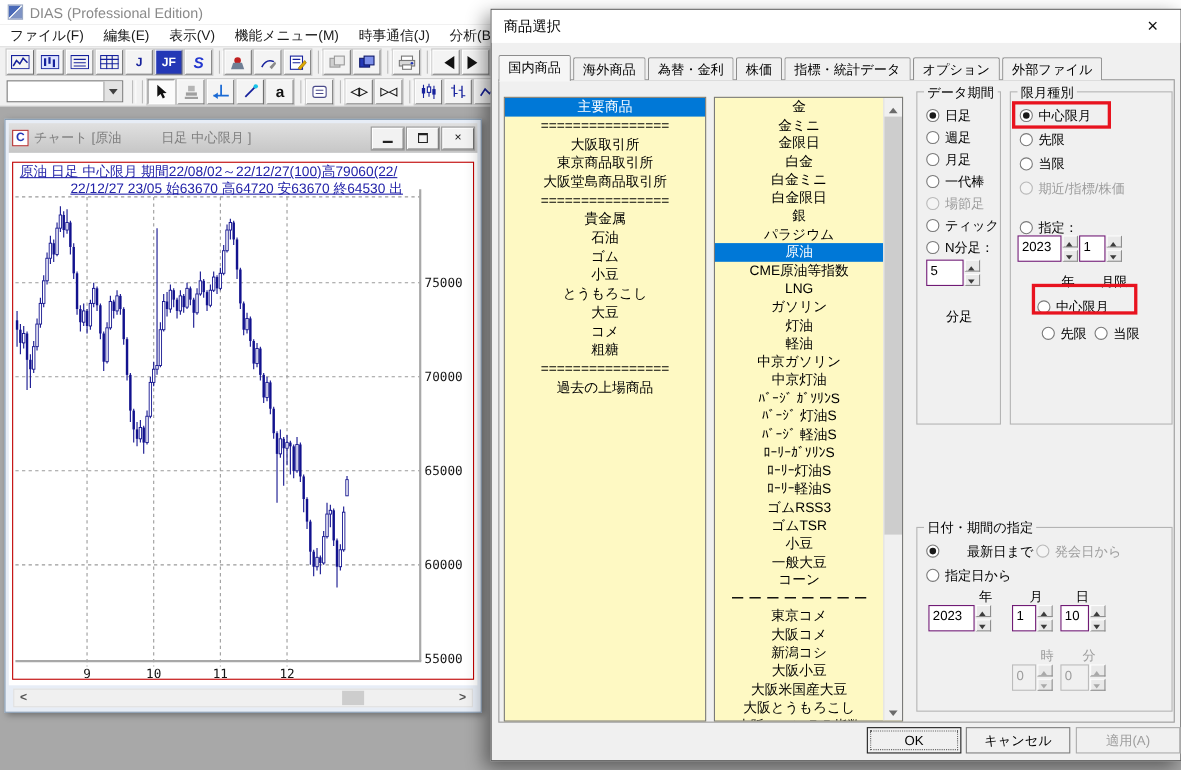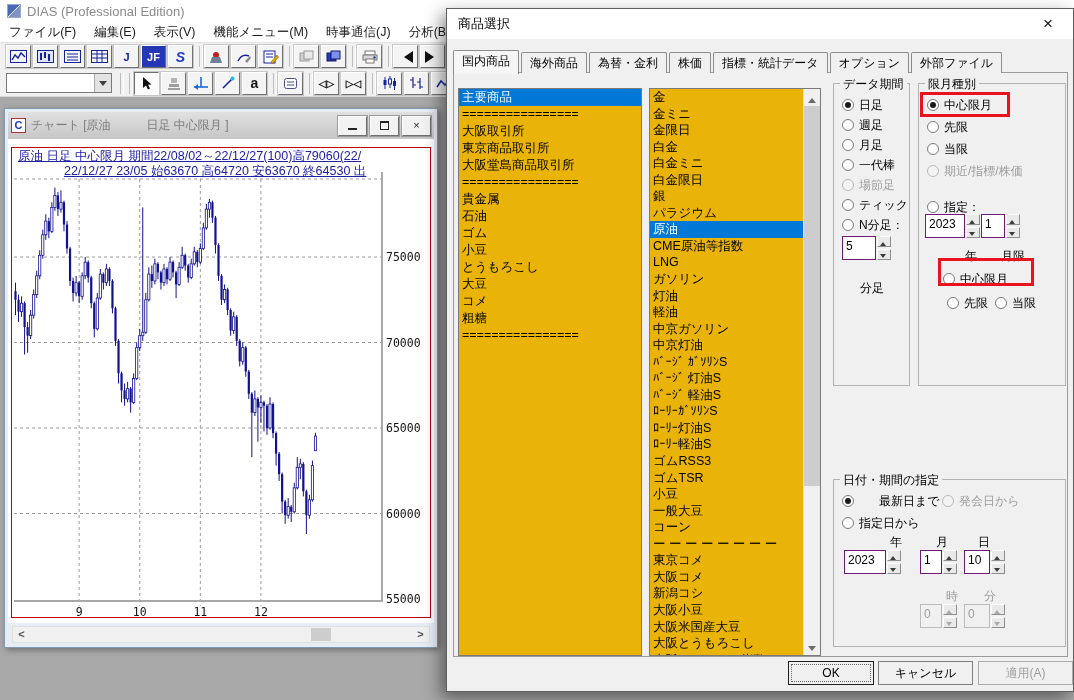--- a/index.html
+++ b/index.html
@@ -58,21 +58,21 @@
   
   .dialog { position:absolute; left:446px; top:8px; width:628px; height:684px; background:#f0f0f0; border:1px solid #5f5f5f; box-shadow:-5px 6px 16px rgba(0,0,0,.45); font-size:12px; color:#000; }
   .dlg-titlebar { position:absolute; left:0; top:0; width:100%; height:30px; background:#fff; display:flex; align-items:center; padding:0 11px; font-size:13px; }
   .dlg-title { flex:1; }
   .dlg-close { width:28px; text-align:center; font-size:17px; color:#111; }
   .tabstrip { position:absolute; left:6px; top:40px; height:24px; display:flex; align-items:flex-end; z-index:2; }
   .tab { height:21px; line-height:20px; padding:0 8px; font-size:12px; background:#f0f0f0; border:1px solid #8c8c8c; border-bottom:none; border-radius:2px 2px 0 0; margin-right:2px; }
   .tab.active { height:24px; background:#f6f6f6; position:relative; top:1px; z-index:3; }
   .tabpage { position:absolute; left:6px; top:63px; width:615px; height:585px; border:1px solid #9a9a9a; background:#f0f0f0; }
 
-  .list { position:absolute; background:#eab308; border:1px solid #7a7a7a; overflow:hidden; font-size:12.5px; }
+  .list { position:absolute; background:#fef9c3; border:1px solid #7a7a7a; overflow:hidden; font-size:12.5px;text-align:center; }
   #category-list { left:11px; top:79px; width:184px; height:568px; }
   #commodity-list { left:202px; top:79px; width:172px; height:568px; padding-right:17px; }
   .lrow { height:17px; line-height:17px; padding:0 3px; white-space:pre; }
   #commodity-list .lrow { height:16.55px; line-height:16.55px; }
   .lrow.selected { background:#0078d7; color:#fff; }
   .vscroll { position:absolute; right:0; top:0; bottom:0; width:17px; background:#f0f0f0; border-left:1px solid #e2e2e2; }
   .vs-arrow { position:absolute; left:0; width:16px; height:16px; }
   .vs-arrow::after { content:""; position:absolute; left:4px; border:4px solid transparent; }
   .vs-up { top:0; } .vs-up::after { top:5px; border-bottom:5px solid #6b6b6b; }
   .vs-dn { bottom:0; } .vs-dn::after { top:7px; border-top:5px solid #6b6b6b; }
@@ -569,20 +569,21 @@
         <div class="lrow">================</div>
         <div class="lrow">貴金属</div>
         <div class="lrow">石油</div>
         <div class="lrow">ゴム</div>
         <div class="lrow">小豆</div>
         <div class="lrow">とうもろこし</div>
         <div class="lrow">大豆</div>
         <div class="lrow">コメ</div>
         <div class="lrow">粗糖</div>
         <div class="lrow">================</div>
+        <div class="lrow">過去の上場商品</div>
       </div>
     <div class="list" id="commodity-list">
       <div class="vscroll">
         <span class="vs-arrow vs-up"></span>
         <span class="vs-thumb"></span>
         <span class="vs-arrow vs-dn"></span>
       </div>
     <div class="lrow">金</div>
         <div class="lrow">金ミニ</div>
         <div class="lrow">金限日</div>

